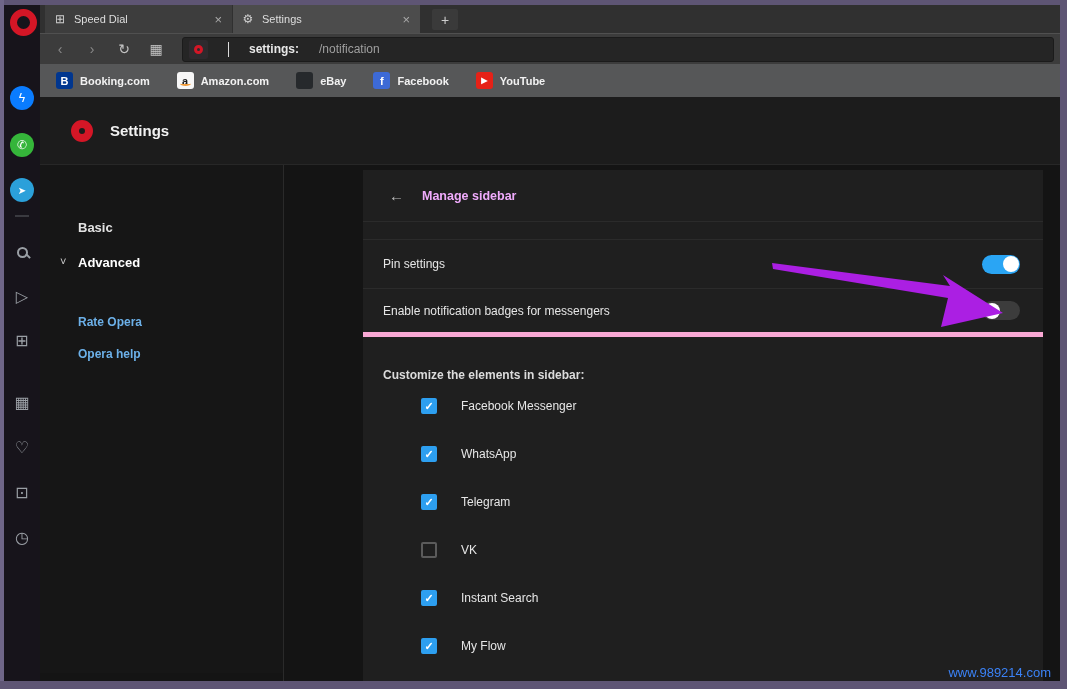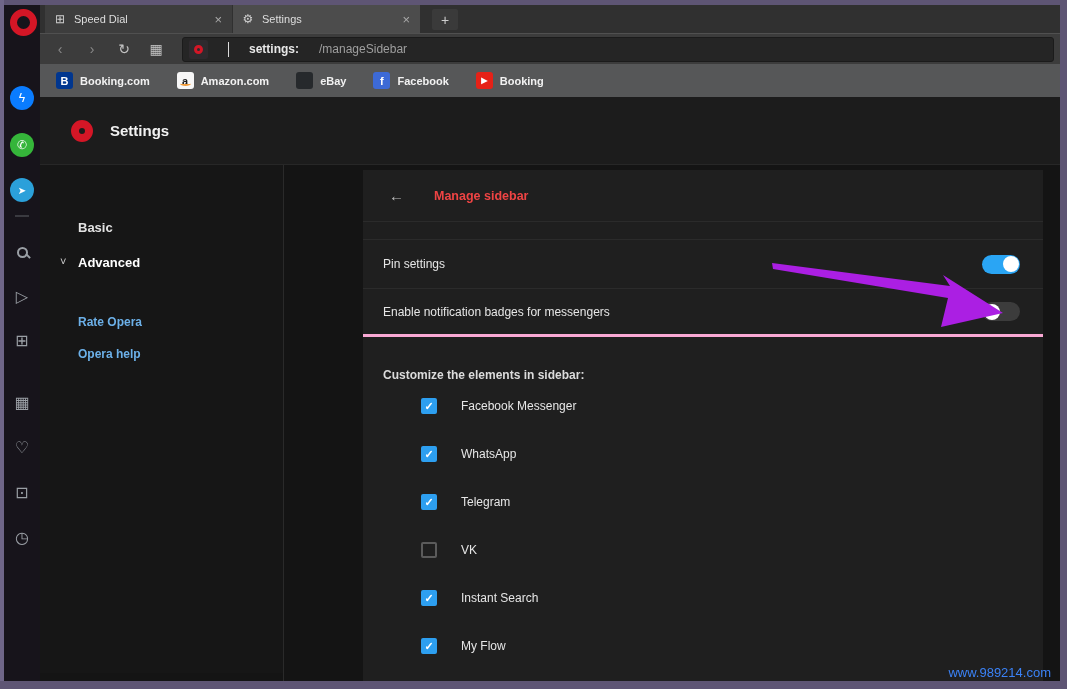--- a/index.html
+++ b/index.html
@@ -73,25 +73,25 @@
   #settings-nav { position:absolute; left:40px; top:165px; width:243px; bottom:16px; background:#161616; z-index:4; }
   .nav-divider { position:absolute; left:283px; top:165px; bottom:8px; width:1px; background:#2a2a2a; z-index:4; }
   .nav-item { position:absolute; left:38px; color:#e2e2e2; font-size:13px; font-weight:bold; }
   .nav-caret { position:absolute; left:20px; color:#cfcfcf; font-size:11px; }
   .nav-link { position:absolute; left:38px; color:#6cb0e8; font-size:12px; font-weight:bold; }
 
   
   #card { position:absolute; left:363px; top:170px; width:680px; bottom:8px; background:#1f1f1f; z-index:4; }
   .card-head { height:52px; display:flex; align-items:center; border-bottom:1px solid #2b2b2b; }
   .back-arrow { color:#bdbdbd; font-size:15px; margin-left:26px; }
-  .card-title { color:#ef4444; font-size:12.5px; font-weight:bold; margin-left:30px; }
+  .card-title { color:#f0abfc; font-size:12.5px; font-weight:bold; margin-left:18px; }
   .rows { margin-top:17px; }
   .s-row { height:49px; display:flex; align-items:center; justify-content:space-between;
            padding:0 23px 0 20px; border-top:1px solid #2b2b2b; }
-  .s-row:last-child { border-bottom:3px solid #f9a8d4; }
+  .s-row:last-child { border-bottom:5px solid #f9a8d4; }
   .s-label { color:#e6e6e6; font-size:12px; }
   .toggle { position:relative; width:38px; height:19px; border-radius:10px; background:#3c3c3c; }
   .toggle .knob { position:absolute; top:1.5px; left:1.5px; width:16px; height:16px; border-radius:50%; background:#fff; }
   .toggle.on { background:#2aa5f4; }
   .toggle.on .knob { left:auto; right:1.5px; }
   .customize-label { color:#dcdcdc; font-size:12px; font-weight:bold; margin:31px 0 0 20px; }
   .chk-row { display:flex; align-items:center; margin:0 0 0 58px; height:48px; }
   .chk-row:first-of-type { margin-top:13px; }
   .checkbox { width:16px; height:16px; border-radius:2px; border:2px solid #5b5b5b; display:flex; align-items:center; justify-content:center;
               color:#fff; font-size:11px; font-weight:bold; }
@@ -161,21 +161,21 @@
     <span class="navbtn">‹</span>
     <span class="navbtn">›</span>
     <span class="navbtn en">↻</span>
     <span class="navbtn en">▦</span>
     <div id="addressbar">
       <span class="url-badge">
           <i></i>
         </span>
       <span class="caret-line"></span>
       <span class="url-scheme">settings:</span>
-      <span class="url-path">/manageSidebar</span>
+      <span class="url-path">/notification</span>
     </div>
   </div>
 
   <div id="bookmarksbar">
     <div class="bm">
       <span class="bm-ic ic-booking">B</span>
       <span class="bm-label">Booking.com</span>
     </div>
     <div class="bm">
       <span class="bm-ic ic-amazon">a</span>
@@ -189,21 +189,21 @@
           <b class="eb4"></b>
         </span>
       <span class="bm-label">eBay</span>
     </div>
     <div class="bm">
       <span class="bm-ic ic-fb">f</span>
       <span class="bm-label">Facebook</span>
     </div>
     <div class="bm">
       <span class="bm-ic ic-yt">▶</span>
-      <span class="bm-label">Booking</span>
+      <span class="bm-label">YouTube</span>
     </div>
   </div>
 
   <div id="page-header">
     <div class="hdr-ring"></div>
     <div class="hdr-title">Settings</div>
   </div>
 
   <div id="settings-nav">
     <div class="nav-item" style="top:55px">Basic</div>

